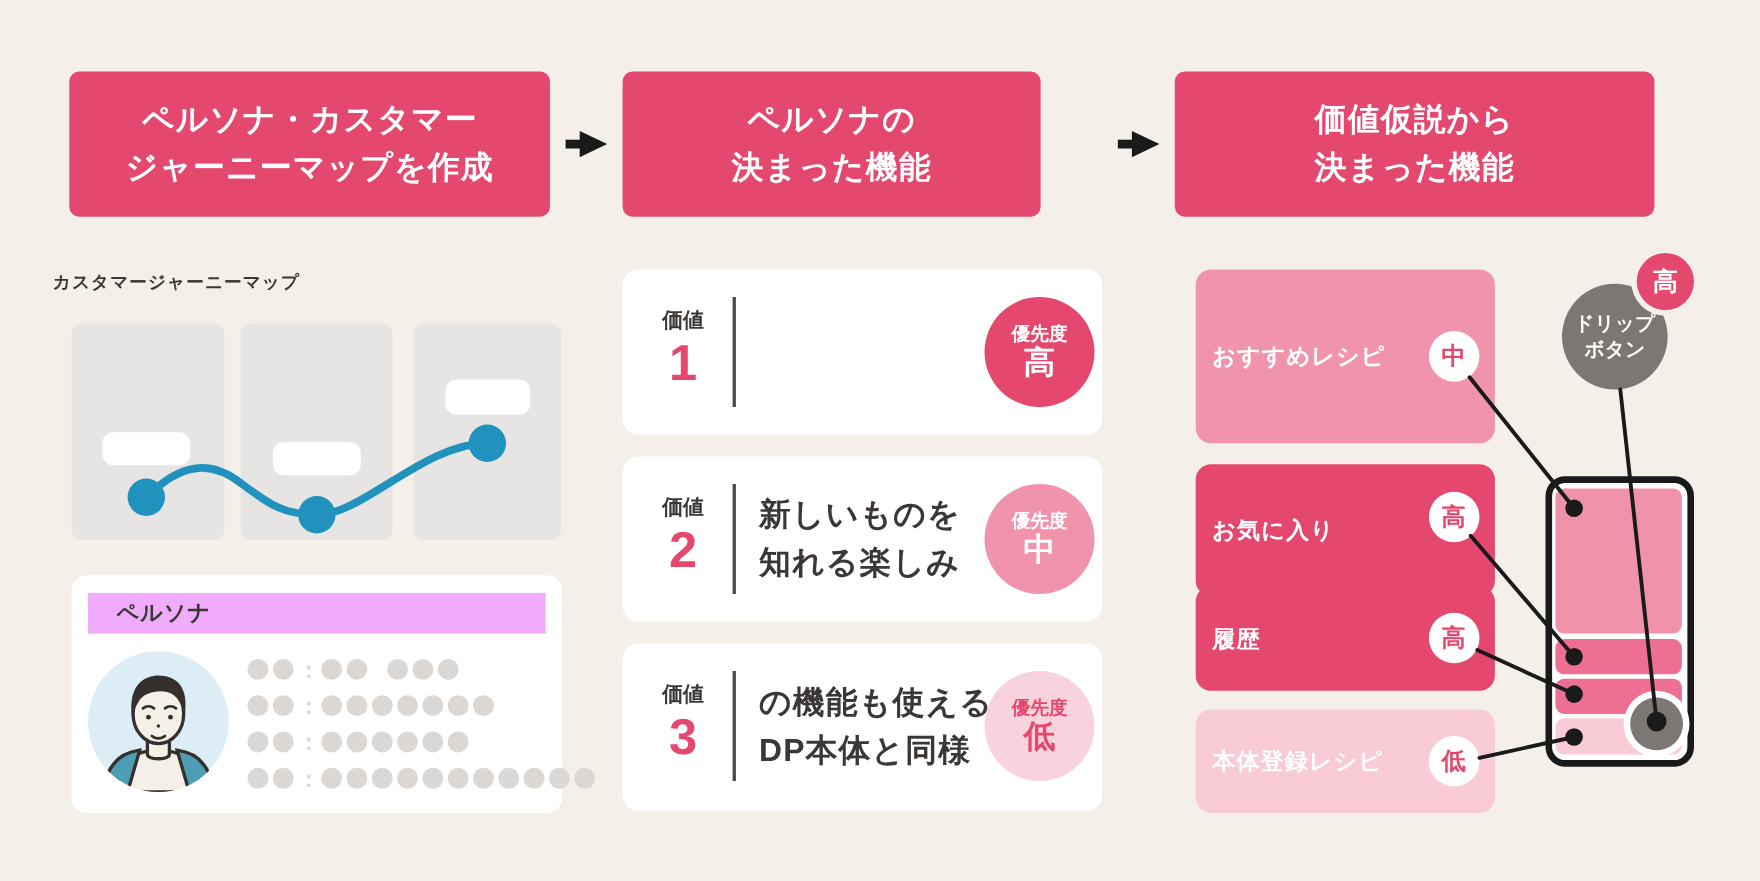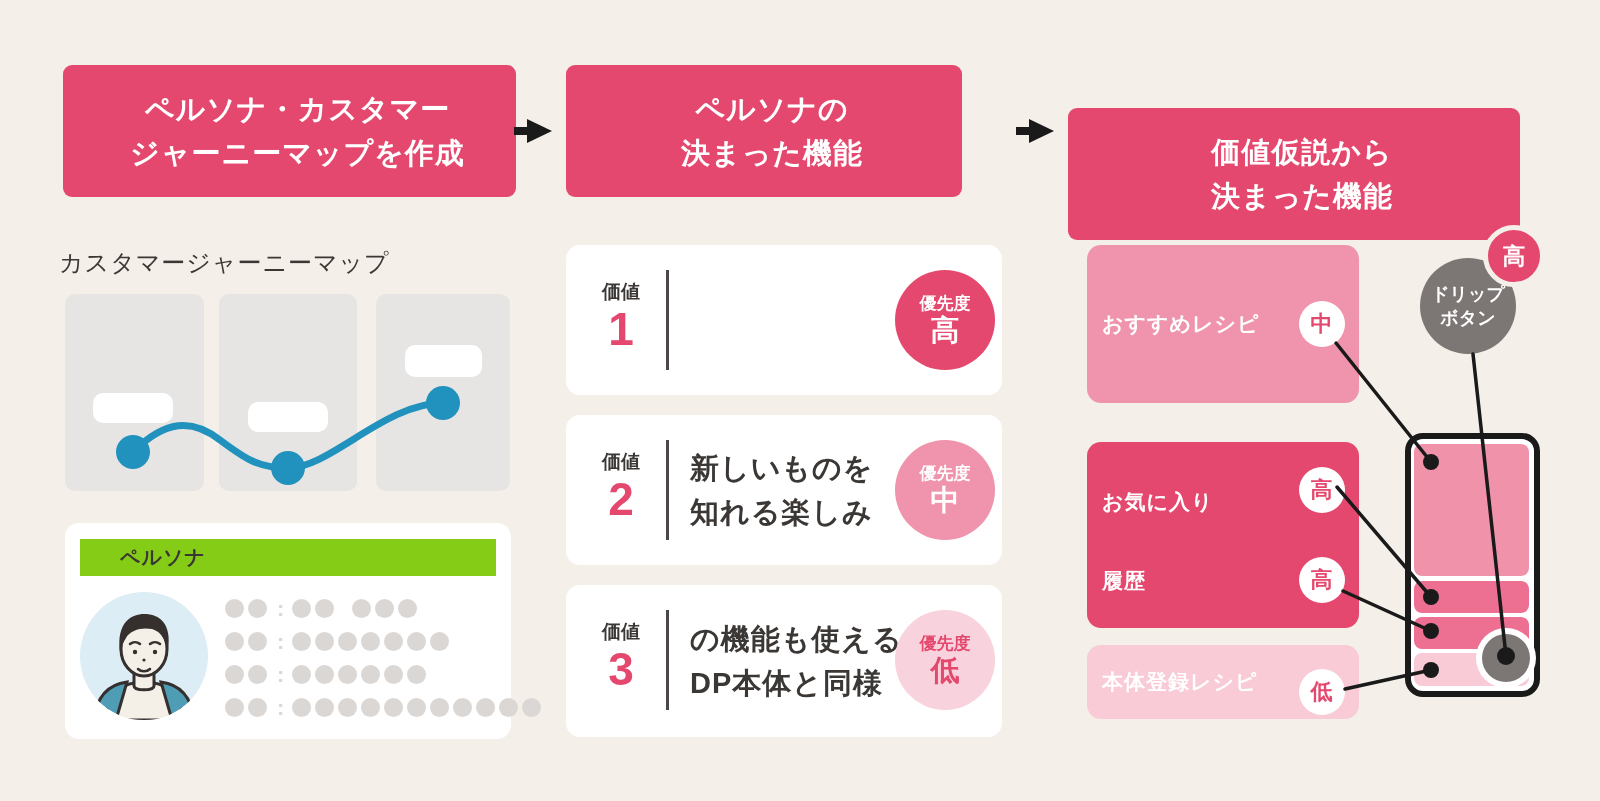--- a/index.html
+++ b/index.html
@@ -7,43 +7,43 @@
     font-family:"Liberation Sans","DejaVu Sans",sans-serif;
     background:#f4efe9;
   }
   .canvas{
     position:relative;width:1600px;height:801px;background:#f4efe9;overflow:hidden;
   }
   
   .step-header{
     position:absolute;top:65px;height:132px;background:#e5486e;border-radius:9px;
     color:#fff;font-weight:bold;font-size:29px;line-height:44px;letter-spacing:1px;
-    display:flex;flex-direction:column;justify-content:center;align-items:center;text-align:center;padding-left:16px;
+    display:flex;flex-direction:column;justify-content:center;align-items:center;text-align:center;
   }
   .arrow{position:absolute;top:117px;width:38px;height:28px;}
   
   .journey-label{
-    position:absolute;left:59px;top:247px;font-size:24px;font-weight:normal;color:#3b3735;letter-spacing:1px;
+    position:absolute;left:48px;top:247px;font-size:16px;font-weight:bold;color:#3b3735;letter-spacing:1px;
   }
   .journey-card{
     position:absolute;top:294px;height:197px;background:#e7e5e3;border-radius:10px;
   }
   .journey-dots{
     position:absolute;left:0;right:0;top:318px;display:flex;justify-content:center;gap:2px;
   }
   .journey-dots span{width:17px;height:17px;border-radius:50%;background:#6e686a;}
   .journey-white{
     position:absolute;background:#fff;border-radius:10px;
   }
   .persona-card{
     position:absolute;left:65px;top:523px;width:446px;height:216px;background:#fff;border-radius:14px;
   }
   .persona-header{
-    position:absolute;left:15px;top:16px;width:416px;height:37px;background:#84cc16;
-    display:flex;align-items:center;padding-left:40px;box-sizing:border-box;
+    position:absolute;left:15px;top:16px;width:416px;height:37px;background:#f0abfc;
+    display:flex;align-items:center;padding-left:26px;box-sizing:border-box;
     font-size:20px;font-weight:bold;color:#3b3735;letter-spacing:1px;
   }
   .avatar{position:absolute;left:15px;top:69px;width:128px;height:128px;}
   .persona-lines{
     position:absolute;left:160px;top:76px;display:flex;flex-direction:column;gap:14px;
   }
   .p-row{display:flex;align-items:center;height:19px;}
   .p-row .dot{width:19px;height:19px;border-radius:50%;background:#dbd7d4;margin-right:4px;}
   .p-row .colon{color:#dbd7d4;font-weight:bold;font-size:22px;margin:0 8px 0 6px;line-height:19px;}
   .p-row .gap{width:14px;}
@@ -121,21 +121,21 @@
 <div class="canvas">
 
   <div class="step-header" style="left:63px;width:437px;">
     <span>ペルソナ・カスタマー</span>
     <span>ジャーニーマップを作成</span>
   </div>
   <div class="step-header" style="left:566px;width:380px;">
     <span>ペルソナの</span>
     <span>決まった機能</span>
   </div>
-  <div class="step-header" style="left:1068px;width:436px;margin-top:43px;">
+  <div class="step-header" style="left:1068px;width:436px;">
     <span>価値仮説から</span>
     <span>決まった機能</span>
   </div>
 
   <svg class="arrow" style="left:514px;" viewBox="0 0 38 28">
     <rect x="0" y="10" width="16" height="8" fill="#1a1a1a"></rect>
     <polygon points="13,2 38,14 13,26" fill="#1a1a1a"></polygon>
   </svg>
   <svg class="arrow" style="left:1016px;" viewBox="0 0 38 28">
     <rect x="0" y="10" width="16" height="8" fill="#1a1a1a"></rect>
@@ -295,33 +295,33 @@
       <div class="pb-level">低</div>
     </div>
   </div>
 
   <div class="feature-card f-pink-mid" style="top:245px;height:158px;">
     <span class="f-name">おすすめレシピ</span>
     <div class="f-circle" style="top:56px;">
       <span>中</span>
     </div>
   </div>
-  <div class="feature-card f-pink-strong" style="top:422px;height:120px;margin-top:20px;">
+  <div class="feature-card f-pink-strong" style="top:422px;height:120px;">
     <span class="f-name">お気に入り</span>
     <div class="f-circle" style="top:25px;">
       <span>高</span>
     </div>
   </div>
   <div class="feature-card f-pink-strong" style="top:533px;height:95px;">
     <span class="f-name">履歴</span>
     <div class="f-circle" style="top:24px;">
       <span>高</span>
     </div>
   </div>
-  <div class="feature-card f-pink-light" style="top:645px;height:74px;">
+  <div class="feature-card f-pink-light" style="top:645px;height:94px;">
     <span class="f-name">本体登録レシピ</span>
     <div class="f-circle" style="top:24px;">
       <span>低</span>
     </div>
   </div>
 
   <div class="drip-circle">
     <span>ドリップ</span>
     <span>ボタン</span>
   </div>

